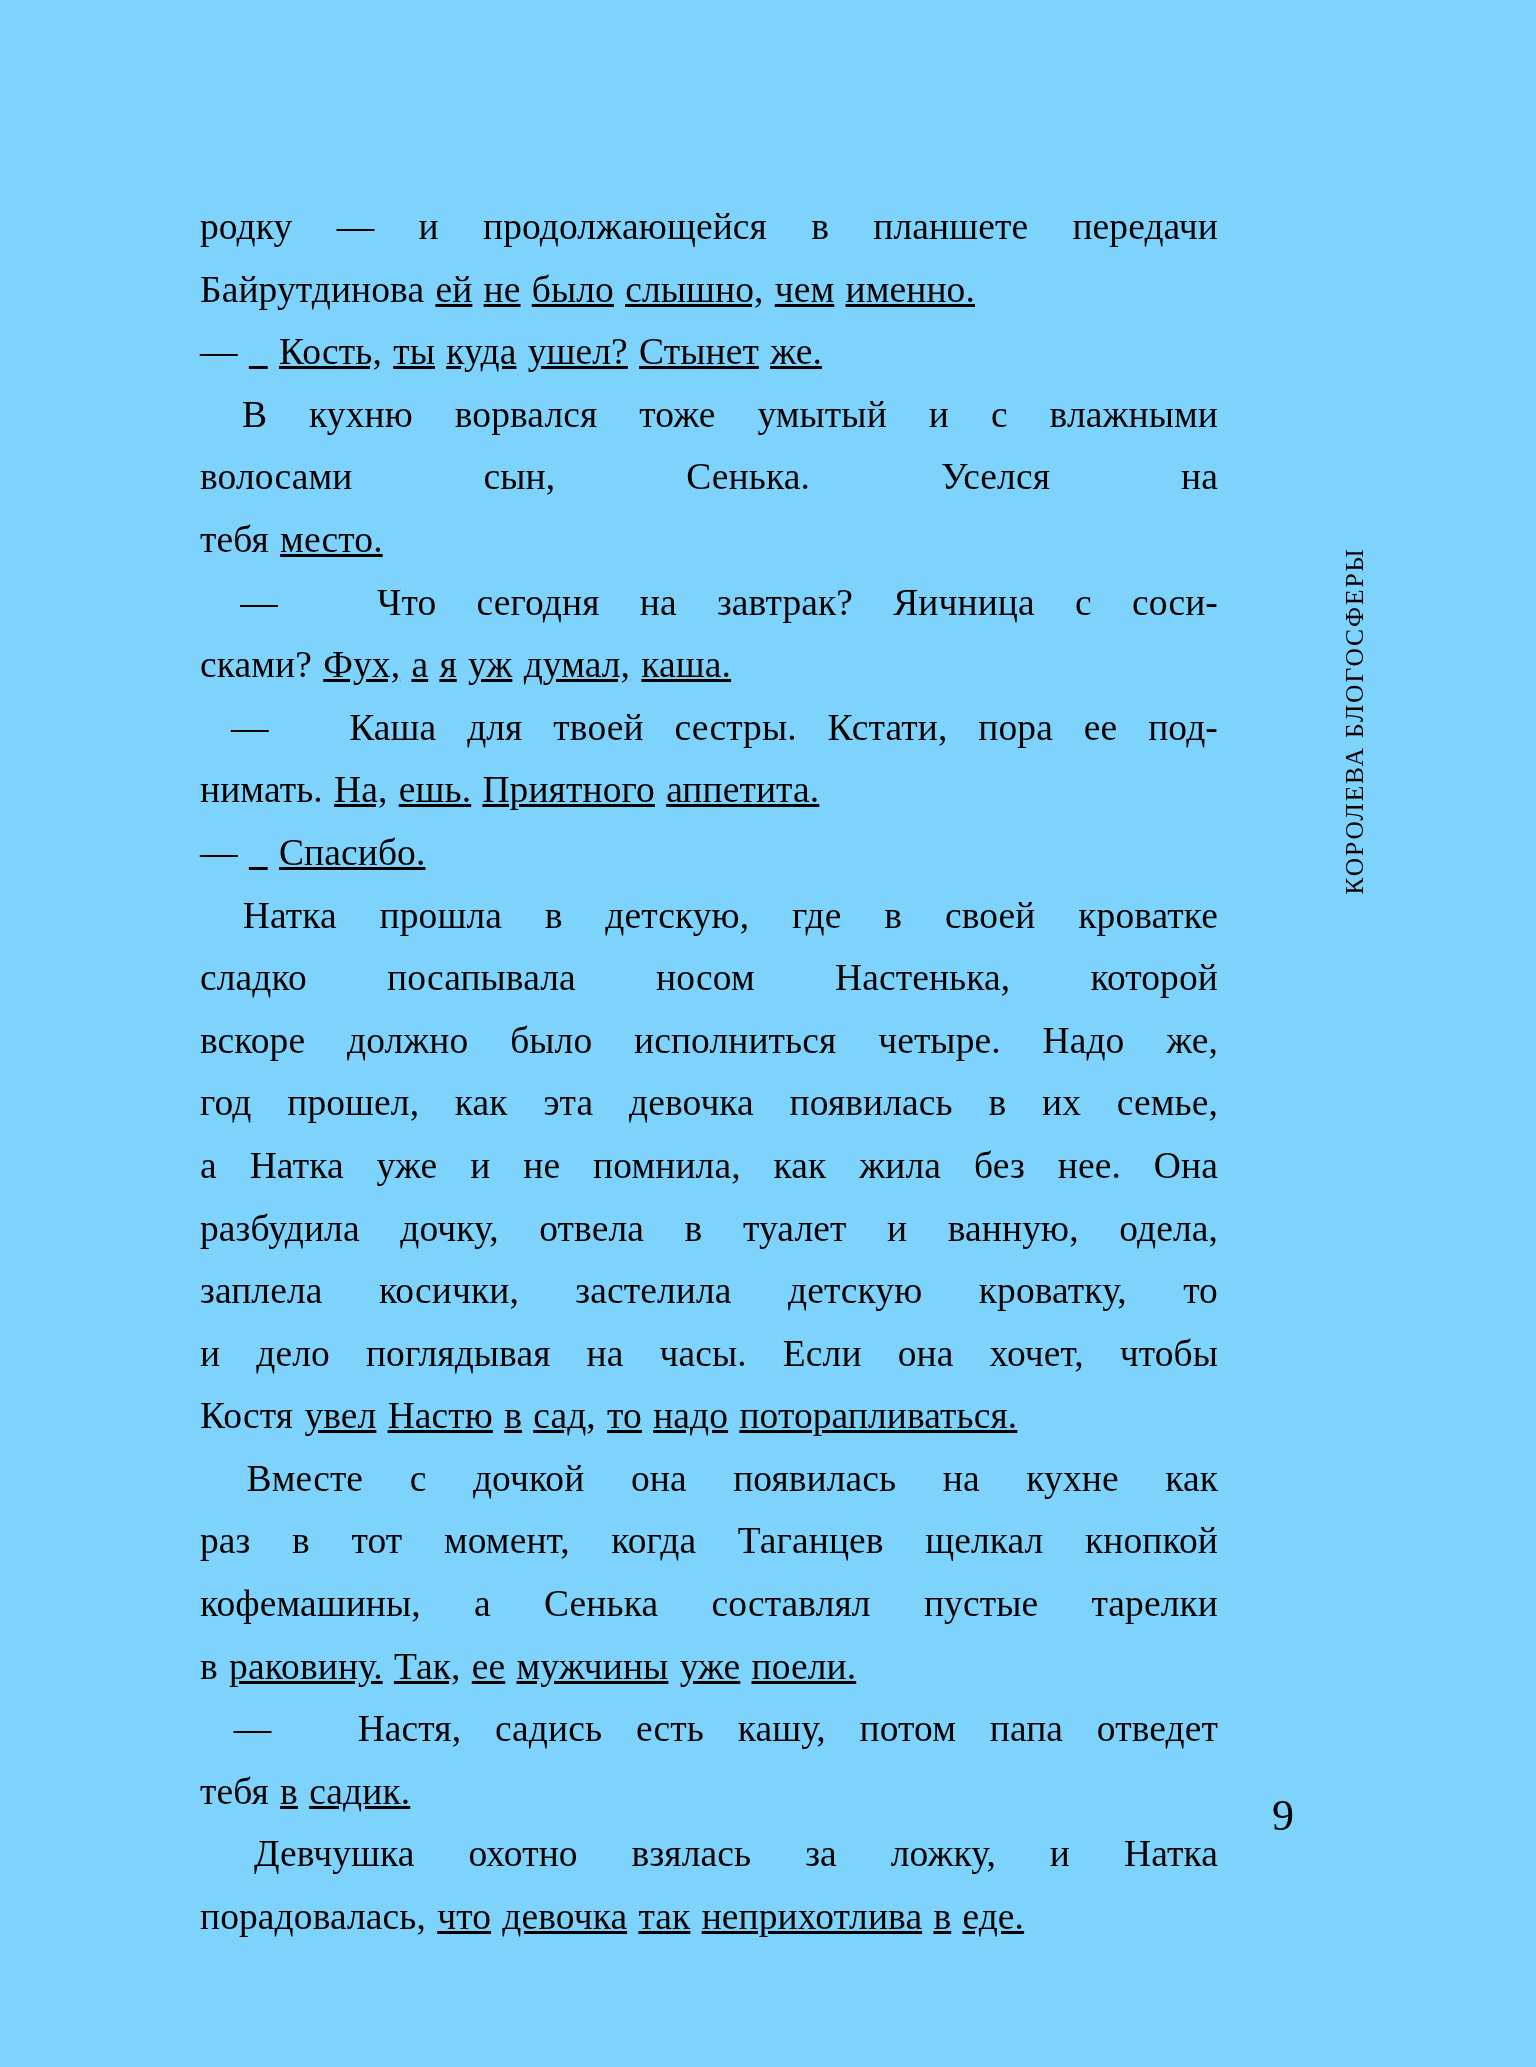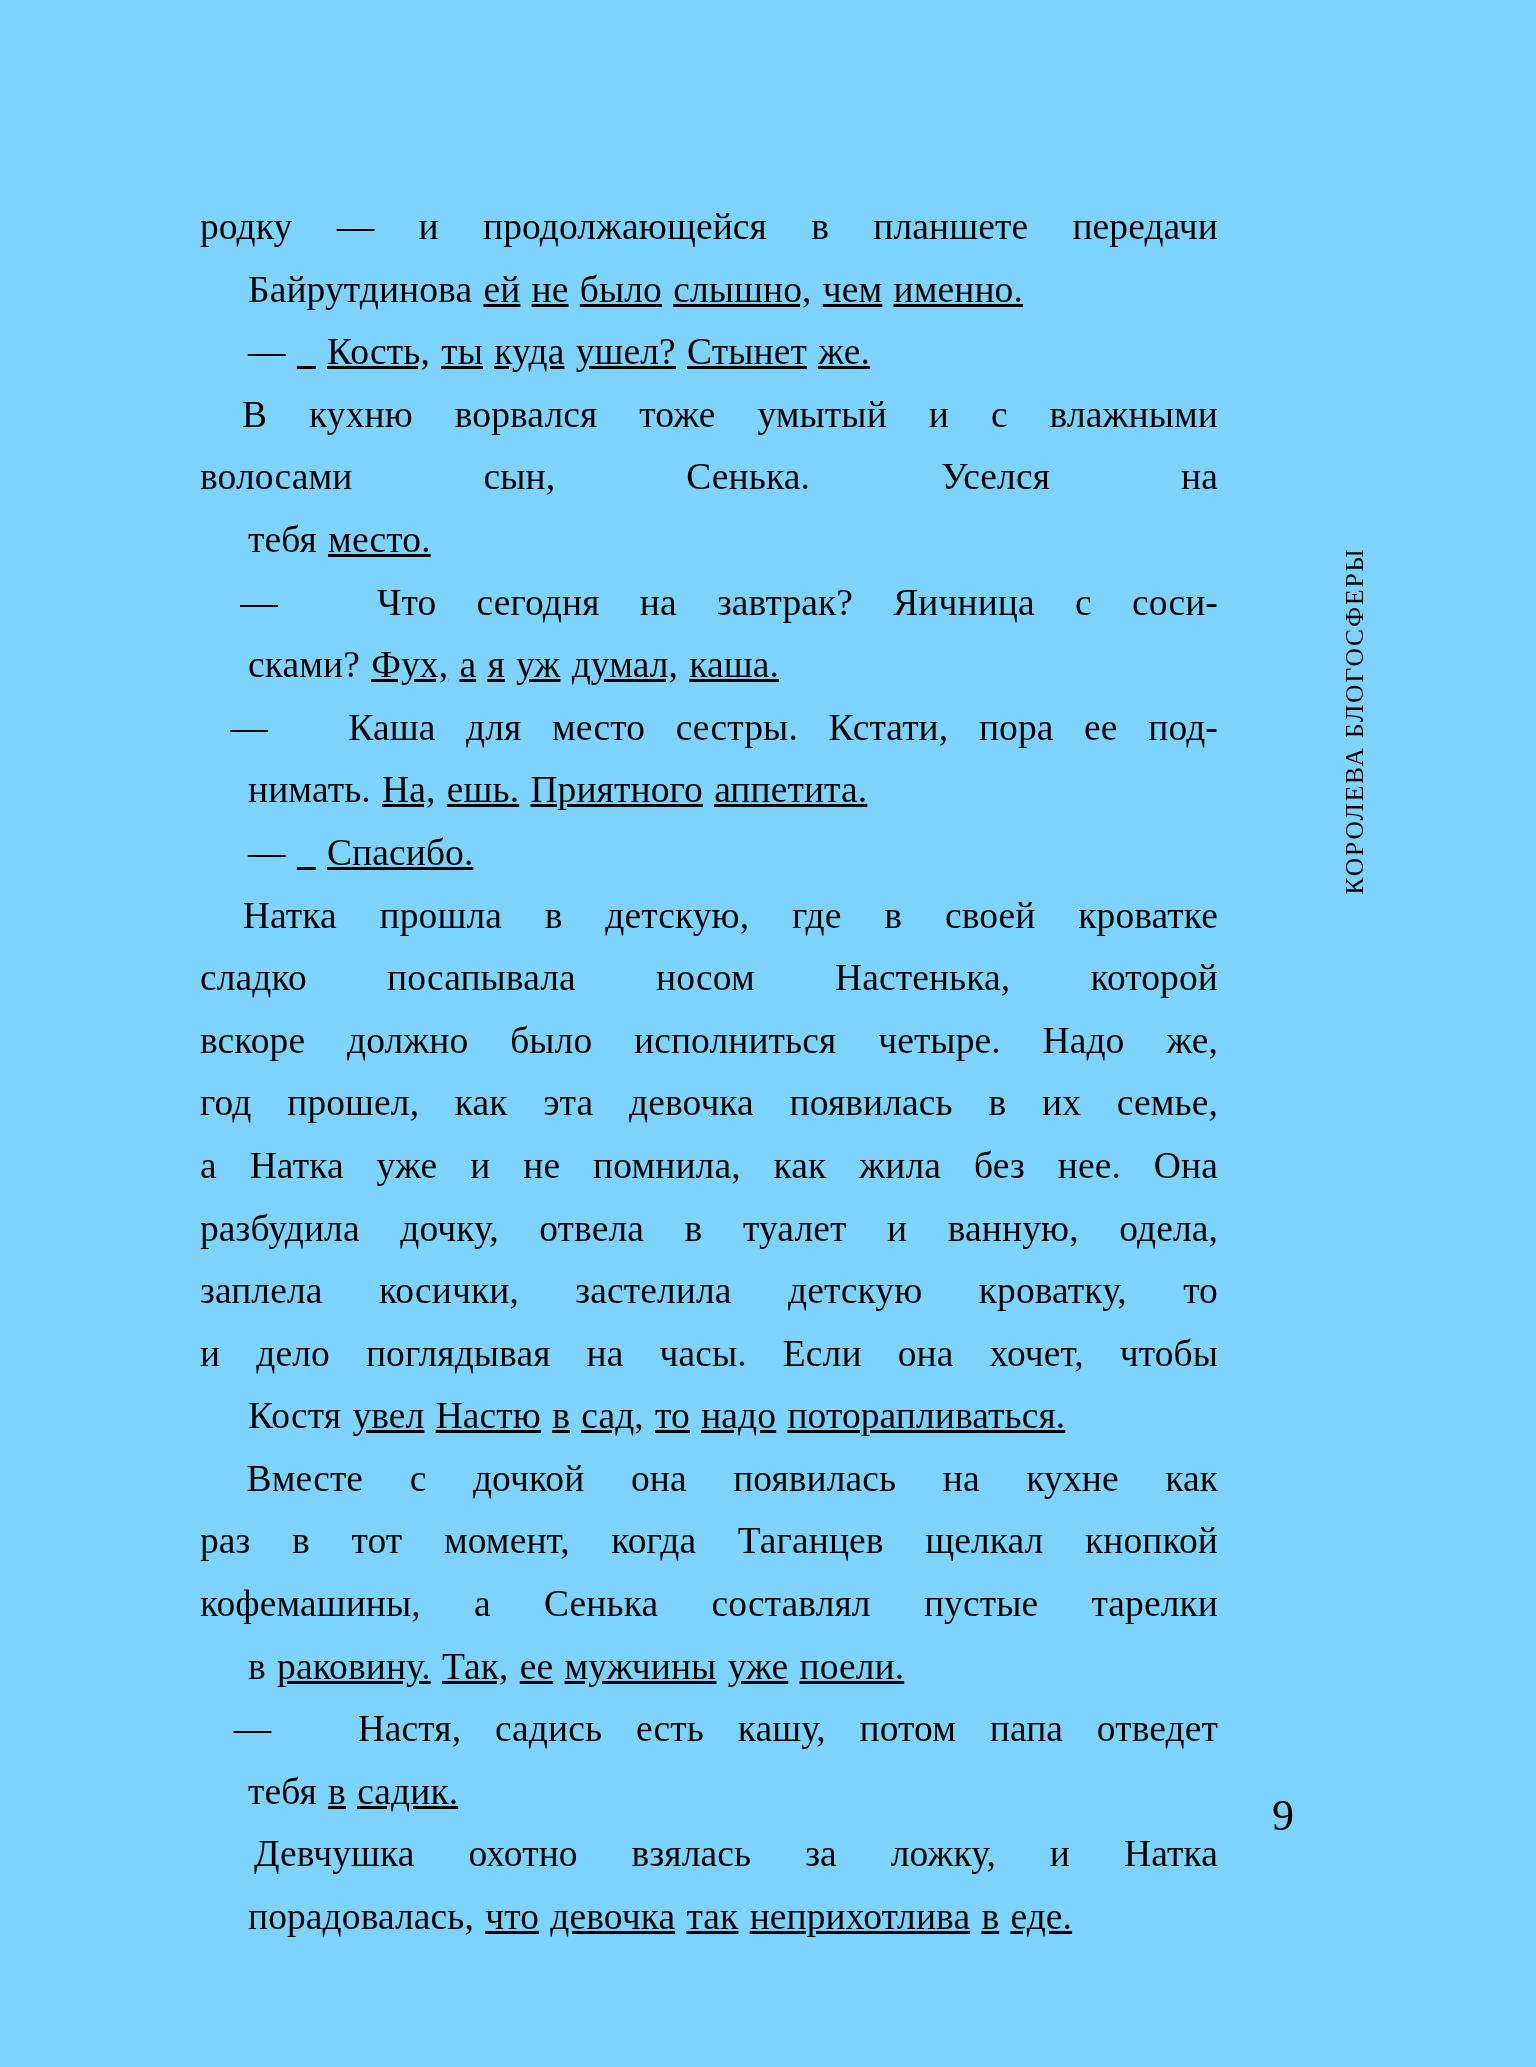--- a/index.html
+++ b/index.html
@@ -47,21 +47,20 @@
     white-space: pre;
     width: 100%;
   }
   
   .line.just {
     justify-content: space-between;
   }
   
   .line.last {
     justify-content: flex-start;
-    margin-left: 48px;
   }
   .line.last .w + .w {
     margin-left: 0;
     text-decoration: underline;
   }
   .line.last .w {
     margin-right: 0.30em;
   }
   .line.last .w:last-child {
     margin-right: 0;
@@ -115,21 +114,21 @@
       <div class="para">
         <div class="line just"><span class="ind"></span><span class="w">В</span><span class="w">кухню</span><span class="w">ворвался</span><span class="w">тоже</span><span class="w">умытый</span><span class="w">и</span><span class="w">с</span><span class="w">влажными</span></div>
         <div class="line just"><span class="w">волосами</span><span class="w">сын,</span><span class="w">Сенька.</span><span class="w">Уселся</span><span class="w">на</span></div>
         <div class="line last"><span class="w">тебя</span><span class="w">место.</span></div>
       </div>
       <div class="para">
         <div class="line just"><span class="ind"></span><span class="w dash">—</span><span class="w"> </span><span class="w">Что</span><span class="w">сегодня</span><span class="w">на</span><span class="w">завтрак?</span><span class="w">Яичница</span><span class="w">с</span><span class="w">соси-</span></div>
         <div class="line last"><span class="w">сками?</span><span class="w">Фух,</span><span class="w">а</span><span class="w">я</span><span class="w">уж</span><span class="w">думал,</span><span class="w">каша.</span></div>
       </div>
       <div class="para">
-        <div class="line just"><span class="ind"></span><span class="w dash">—</span><span class="w"> </span><span class="w">Каша</span><span class="w">для</span><span class="w">место</span><span class="w">сестры.</span><span class="w">Кстати,</span><span class="w">пора</span><span class="w">ее</span><span class="w">под-</span></div>
+        <div class="line just"><span class="ind"></span><span class="w dash">—</span><span class="w"> </span><span class="w">Каша</span><span class="w">для</span><span class="w">твоей</span><span class="w">сестры.</span><span class="w">Кстати,</span><span class="w">пора</span><span class="w">ее</span><span class="w">под-</span></div>
         <div class="line last"><span class="w">нимать.</span><span class="w">На,</span><span class="w">ешь.</span><span class="w">Приятного</span><span class="w">аппетита.</span></div>
       </div>
       <div class="para">
         <div class="line last"><span class="ind"></span><span class="w dash">—</span><span class="w"> </span><span class="w">Спасибо.</span></div>
       </div>
       <div class="para">
         <div class="line just"><span class="ind"></span><span class="w">Натка</span><span class="w">прошла</span><span class="w">в</span><span class="w">детскую,</span><span class="w">где</span><span class="w">в</span><span class="w">своей</span><span class="w">кроватке</span></div>
         <div class="line just"><span class="w">сладко</span><span class="w">посапывала</span><span class="w">носом</span><span class="w">Настенька,</span><span class="w">которой</span></div>
         <div class="line just"><span class="w">вскоре</span><span class="w">должно</span><span class="w">было</span><span class="w">исполниться</span><span class="w">четыре.</span><span class="w">Надо</span><span class="w">же,</span></div>
         <div class="line just"><span class="w">год</span><span class="w">прошел,</span><span class="w">как</span><span class="w">эта</span><span class="w">девочка</span><span class="w">появилась</span><span class="w">в</span><span class="w">их</span><span class="w">семье,</span></div>

